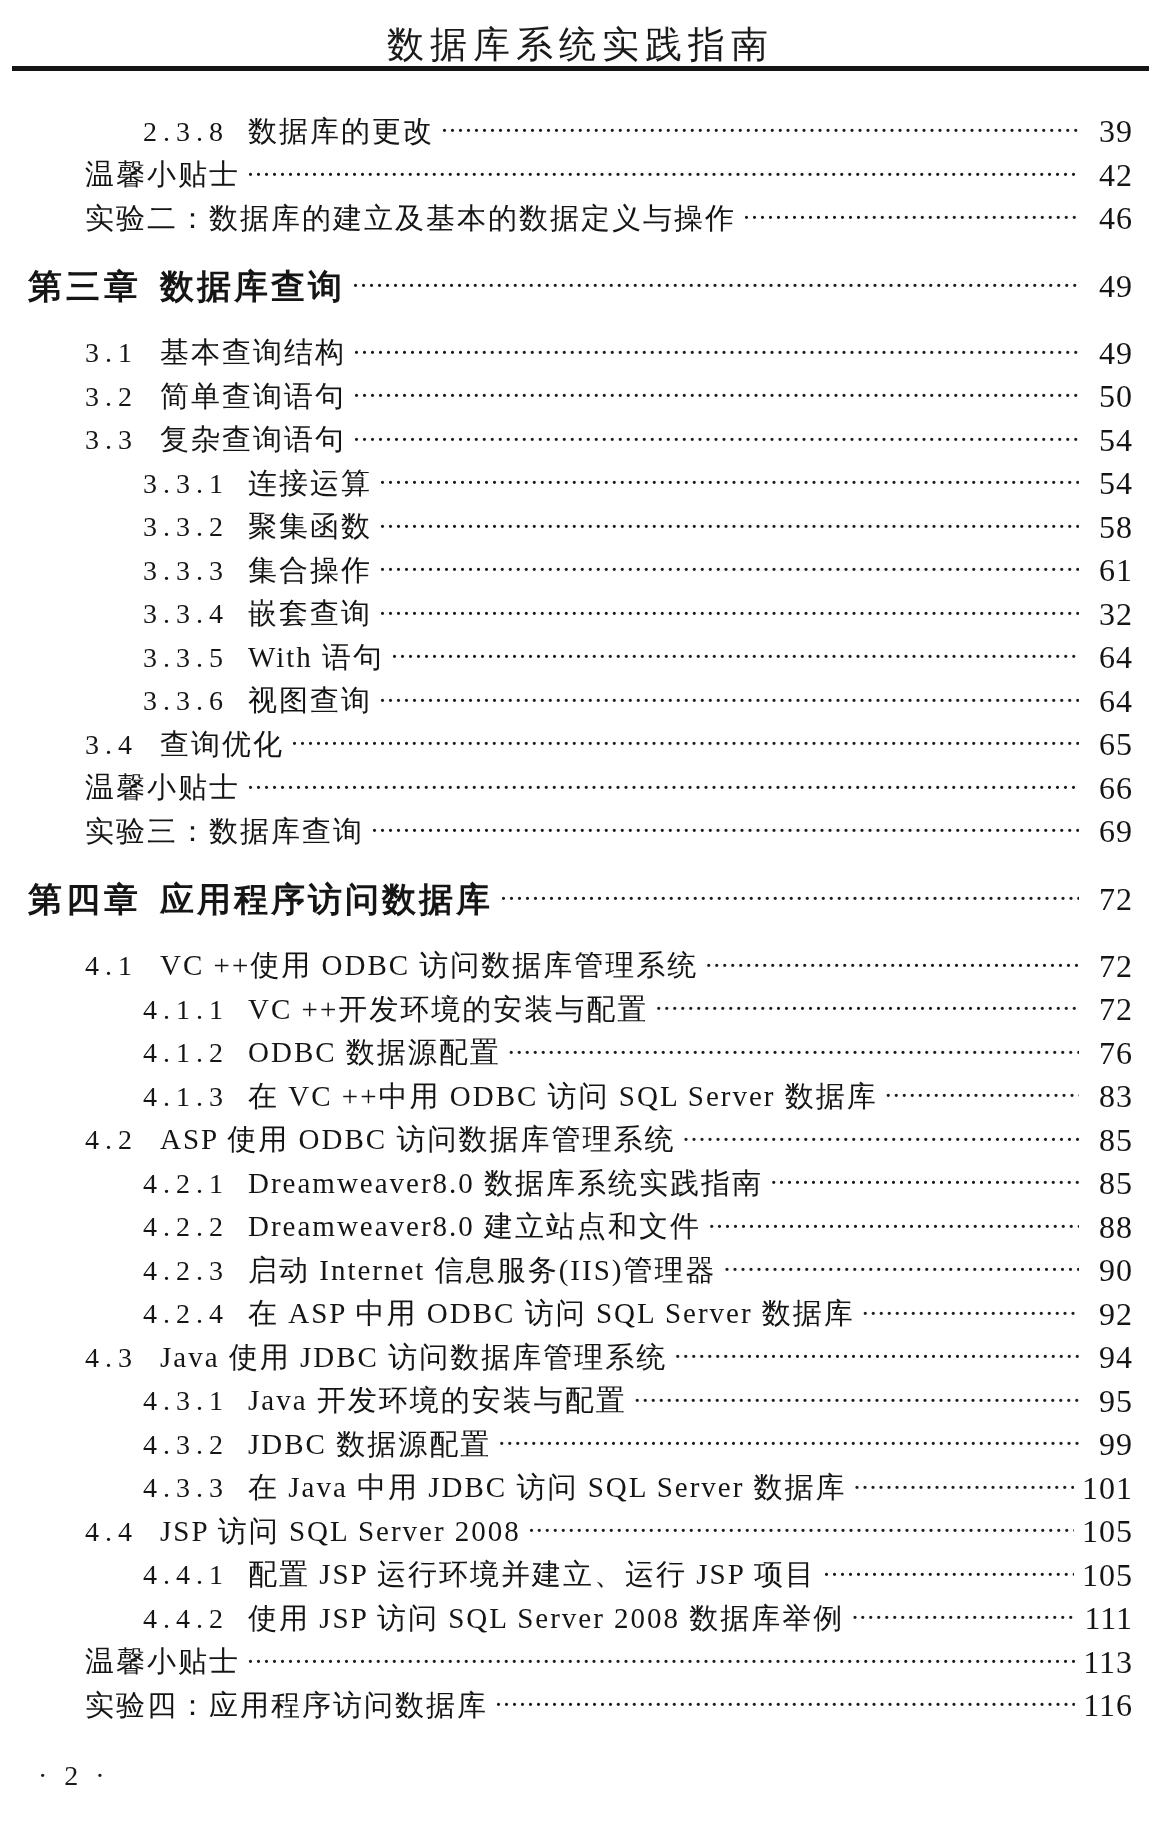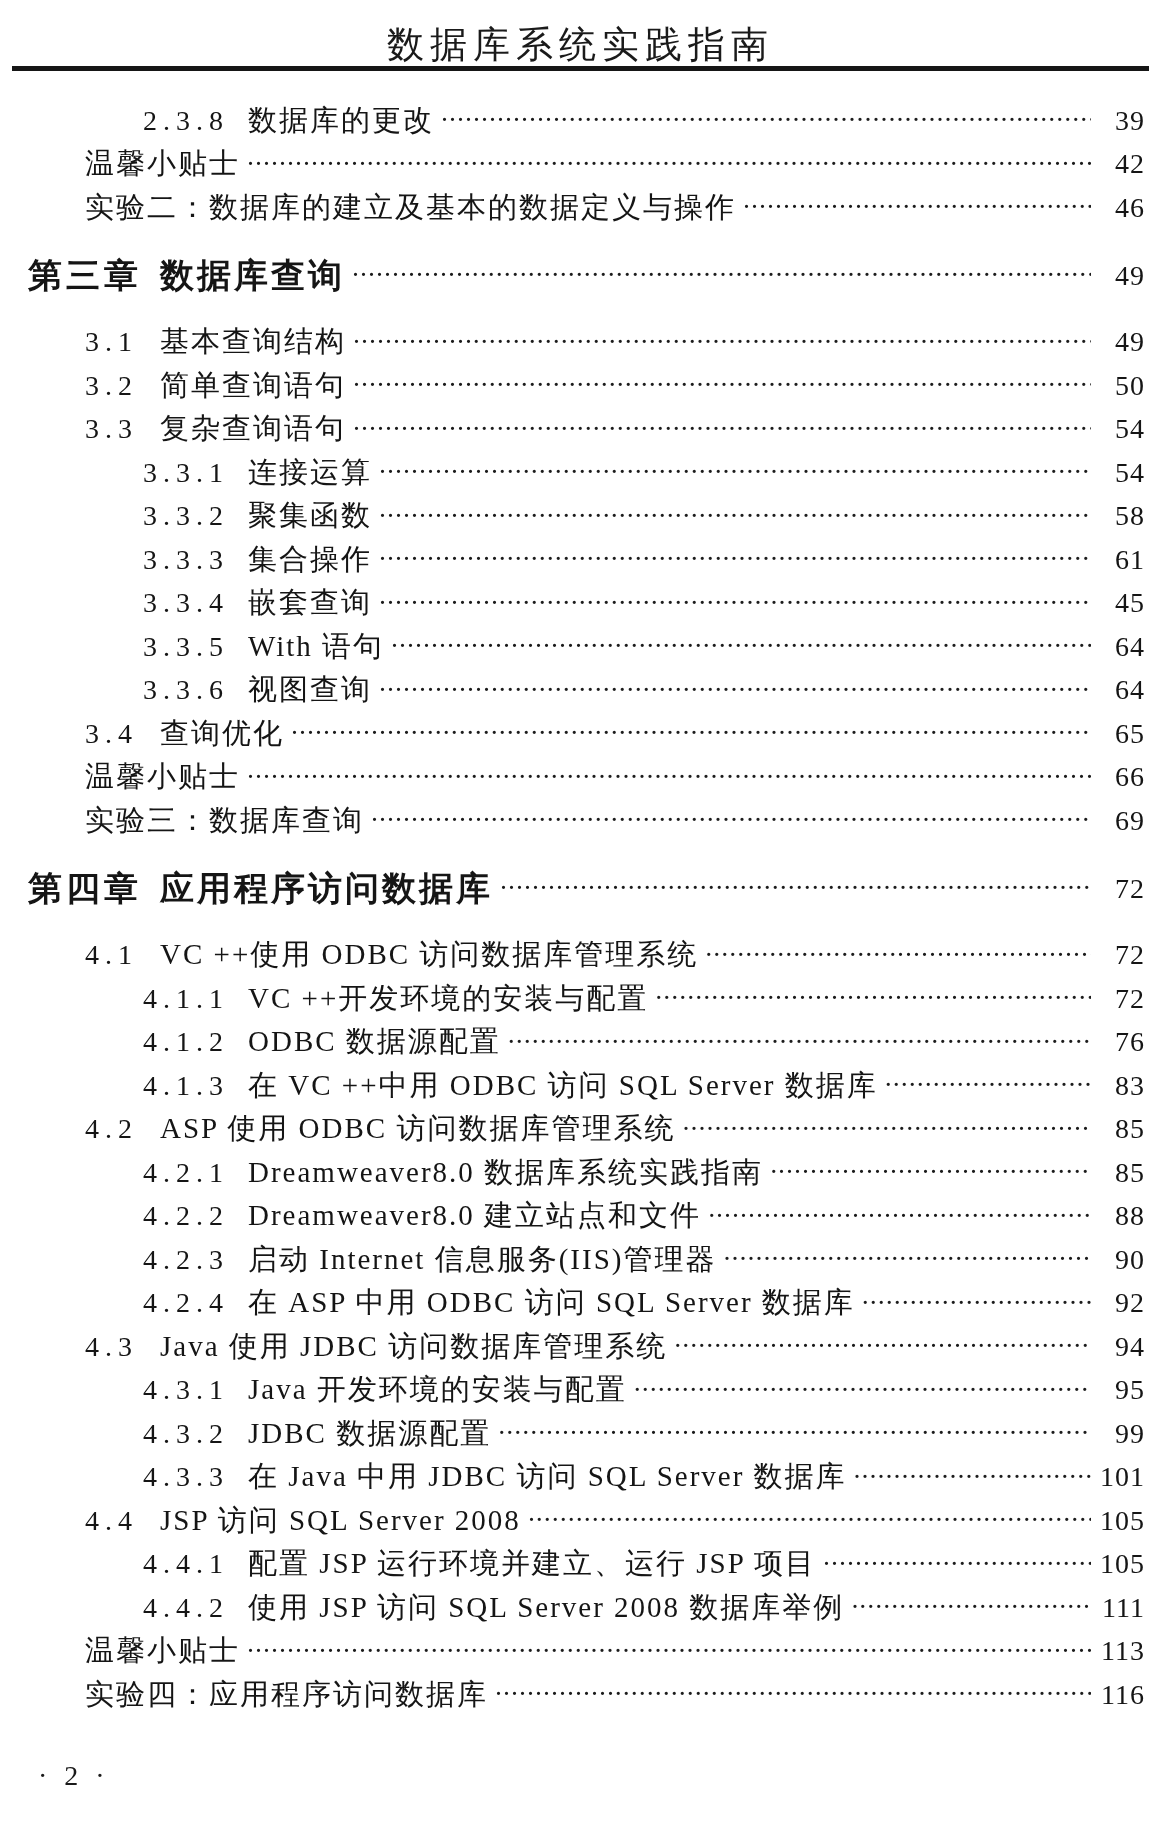--- a/index.html
+++ b/index.html
@@ -12,22 +12,22 @@
   .header-title {
     position:absolute; top:20px; left:0; right:0;
     text-align:center; font-size:37px; letter-spacing:6px;
     color:#1a1a1a; white-space:nowrap;
   }
   .header-rule {
     position:absolute; top:66px; left:12px; right:12px;
     height:5px; background:#161616;
   }
   .toc {
-    position:absolute; top:99px; left:0; right:0;
-    padding-right:16px;
+    position:absolute; top:110px; left:0; right:0;
+    padding-right:28px;
   }
   .row {
     display:flex; align-items:center;
     height:43.5px; font-size:29px; white-space:nowrap;
   }
   .row .num { flex:0 0 auto; letter-spacing:6px; font-size:28px; }
   .l2   { padding-left:85px; }
   .l2 .num { width:75px; }
   .l3   { padding-left:143px; }
   .l3 .num { width:105px; }
@@ -45,21 +45,21 @@
     margin:0 8px 0 6px; align-self:center;
     font-family:"Liberation Serif","DejaVu Serif",serif;
     font-weight:400; font-size:27px; letter-spacing:-1px; color:#1b1b1b;
   }
   .dots::after {
     content:"··········································································································································································································································································";
   }
   .page {
     flex:0 0 auto; min-width:46px; text-align:right;
     font-family:"Liberation Serif","DejaVu Serif",serif;
-    font-weight:400; font-size:28px; letter-spacing:1px;
+    font-weight:400; font-size:32px; letter-spacing:1px;
   }
   .footer {
     position:absolute; left:38px; top:1760px;
     font-size:28px; letter-spacing:5px; color:#1a1a1a;
   }
 </style>
 </head>
 <body>
 
 <div class="header-title">数据库系统实践指南</div>
@@ -122,21 +122,21 @@
     <div class="row l3">
       <span class="num">3.3.3</span>
       <span class="title">集合操作</span>
       <span class="dots"></span>
       <span class="page">61</span>
     </div>
     <div class="row l3">
       <span class="num">3.3.4</span>
       <span class="title">嵌套查询</span>
       <span class="dots"></span>
-      <span class="page">45</span>
+      <span class="page">32</span>
     </div>
     <div class="row l3">
       <span class="num">3.3.5</span>
       <span class="title">With 语句</span>
       <span class="dots"></span>
       <span class="page">64</span>
     </div>
     <div class="row l3">
       <span class="num">3.3.6</span>
       <span class="title">视图查询</span>

